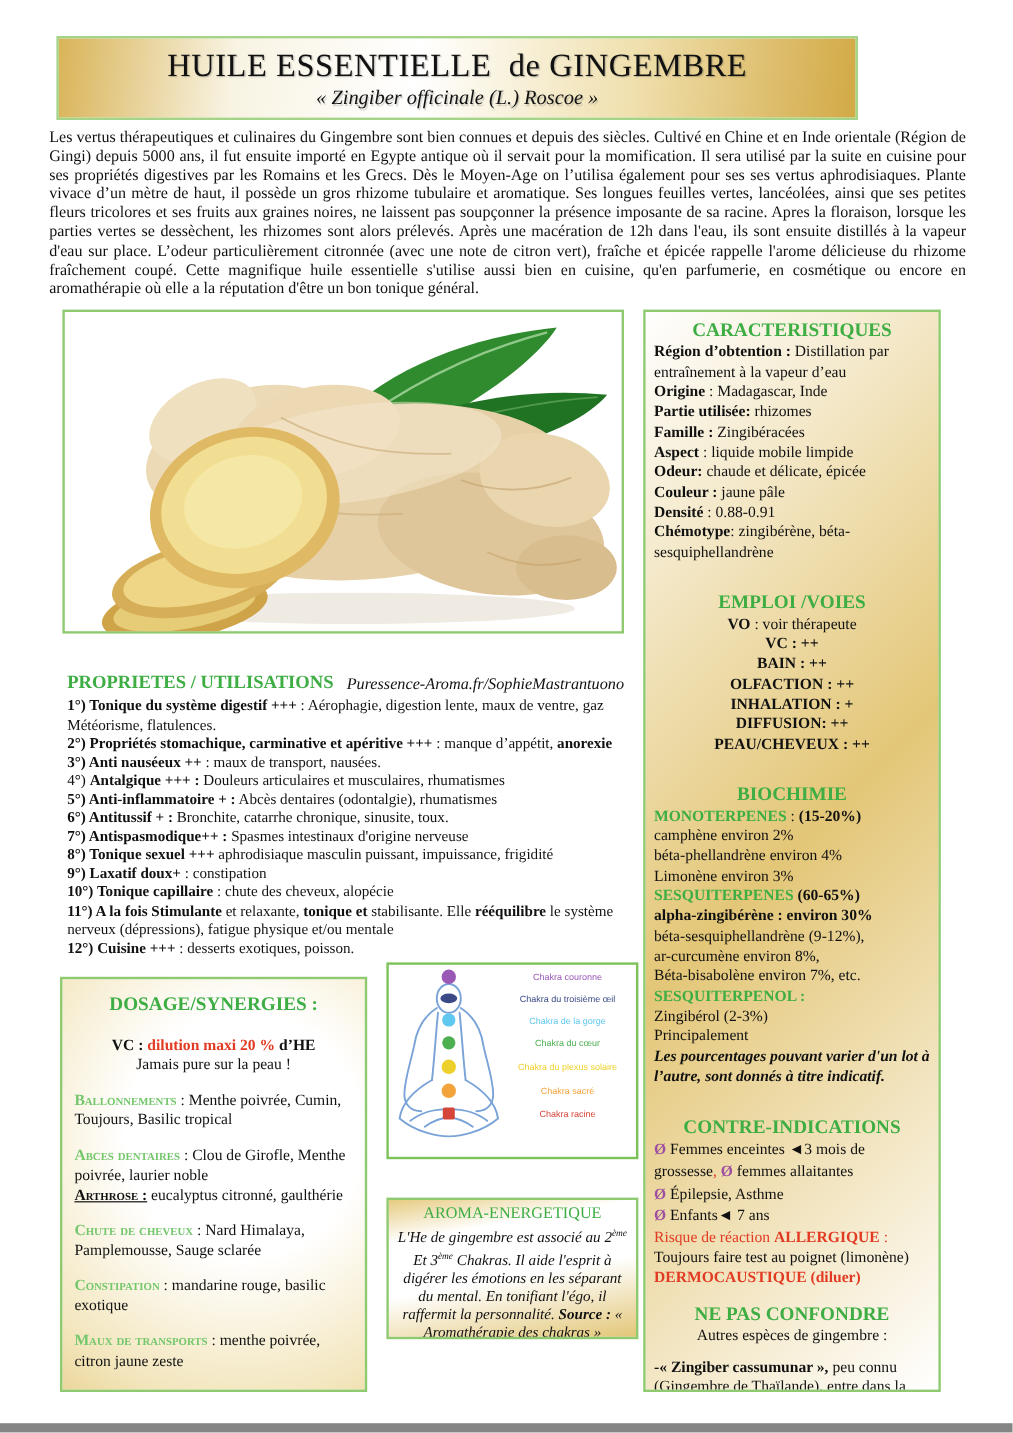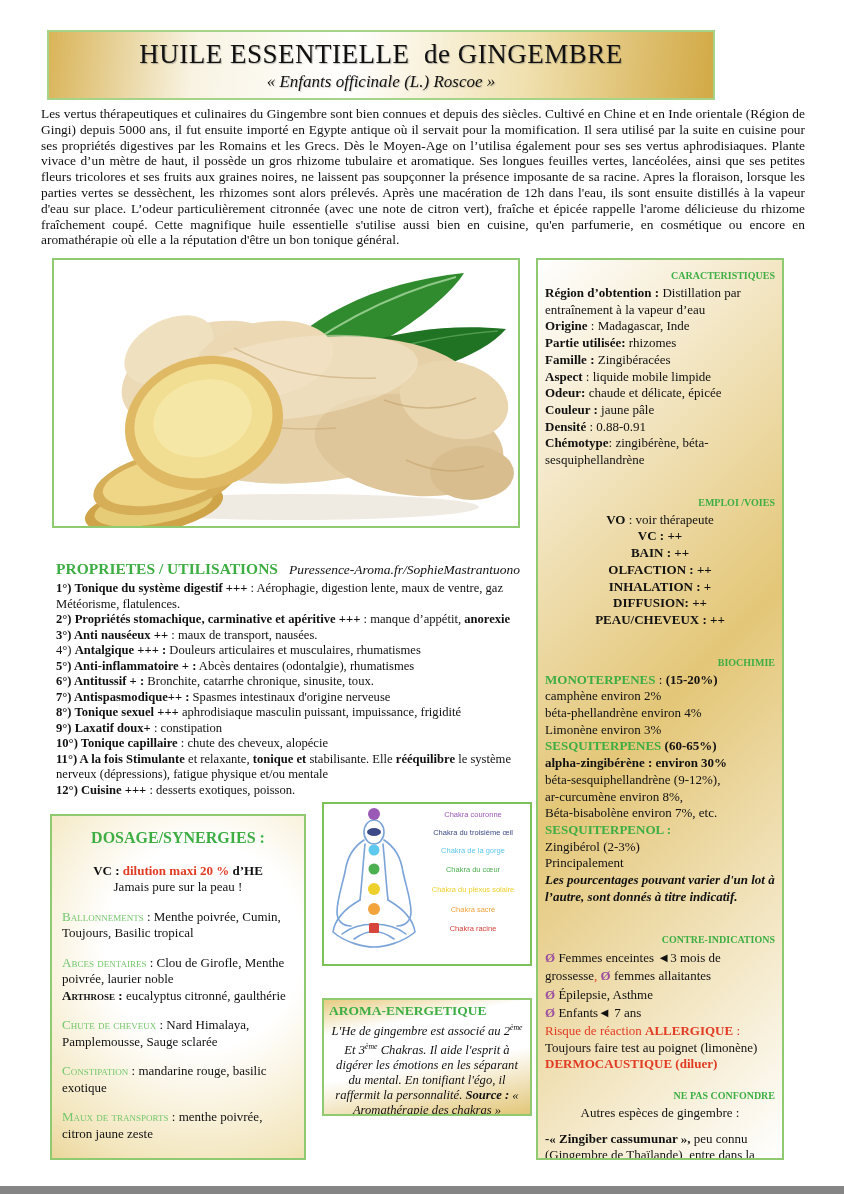--- a/index.html
+++ b/index.html
@@ -26,21 +26,21 @@
     font-size:13.5px;font-style:italic;}
   
   .props{position:absolute;left:56px;top:560px;width:484px;}
   .props-title{color:var(--green);font-weight:bold;font-size:15.5px;margin-bottom:3px;}
   .prop{font-size:12.6px;line-height:15.5px;}
   
   .panel{position:absolute;left:536px;top:258px;width:248px;height:902px;box-sizing:border-box;
     border:2px solid var(--border);padding:7px 7px;overflow:hidden;
     background:linear-gradient(135deg,#ffffff 0%,#e3c677 50%,#ffffff 100%);
     font-size:13px;line-height:16.7px;}
-  .sect{color:var(--green);font-weight:bold;font-size:10px;text-align:right;line-height:18px;}
+  .sect{color:var(--green);font-weight:bold;font-size:16px;text-align:center;line-height:18px;}
   .mt{margin-top:25px;}
   .mt2{margin-top:14px;}
   .ctr{text-align:center;}
   .para{margin:9px 0 0 0;}
   .lh18{line-height:18.6px;}
   .nw{white-space:nowrap;}
   
   .dosage{position:absolute;left:50px;top:814px;width:256px;height:346px;box-sizing:border-box;
     border:2px solid var(--border);padding:10px 10px;overflow:hidden;
     background:radial-gradient(ellipse 130% 100% at 60% 38%,#ffffff 30%,#f3e6bd 65%,#ddbb5e 100%);
@@ -51,43 +51,43 @@
   .chakra-box{position:absolute;left:322px;top:802px;width:210px;height:164px;box-sizing:border-box;
     border:2px solid #7cc258;background:#fff;}
   .chakra-box svg{position:absolute;left:2px;top:2px;}
   .chakra-label{position:absolute;left:92px;width:114px;text-align:center;
     font-family:"Liberation Sans",sans-serif;font-size:7.5px;line-height:9px;}
   .cl0{top:6px;} .cl1{top:24px;} .cl2{top:42px;} .cl3{top:61px;} .cl4{top:81px;} .cl5{top:101px;} .cl6{top:120px;}
   
   .aroma{position:absolute;left:322px;top:998px;width:210px;height:118px;box-sizing:border-box;
     border:2px solid var(--border);padding:3px 5px;overflow:hidden;
     background:linear-gradient(170deg,#e6cb80 0%,#ffffff 24%,#ffffff 55%,#e2c678 100%);}
-  .aroma-title{color:var(--green);font-weight:bold;font-size:13.5px;text-align:left;}
+  .aroma-title{color:var(--green);font-weight:normal;font-size:13.5px;text-align:center;}
   .aroma-body{font-size:12.6px;line-height:15px;font-style:italic;text-align:center;margin-top:1px;}
   
   .page-edge{position:absolute;left:0;top:1186px;width:844px;height:8px;background:#858585;}
   
   .b{font-weight:bold;}
   .bi{font-weight:bold;font-style:italic;}
   .g{color:var(--green);font-weight:bold;}
-  .lg{color:var(--lgreen);font-weight:normal;font-variant:small-caps;}
-  .sc{font-weight:bold;font-variant:small-caps;}
+  .lg{color:var(--lgreen);font-weight:bold;font-variant:small-caps;}
+  .sc{font-weight:bold;font-variant:small-caps;text-decoration:underline;}
   .r{color:var(--red);}
   .rb{color:var(--red);font-weight:bold;}
   .p{color:var(--purple);font-weight:bold;}
   .sup{vertical-align:super;font-size:.62em;}
 </style>
 </head>
 <body>
 
 <div class="page">
 
   <div class="header">
     <div class="title">HUILE ESSENTIELLE  de GINGEMBRE</div>
-    <div class="subtitle">« Enfants officinale (L.) Roscoe »</div>
+    <div class="subtitle">« Zingiber officinale (L.) Roscoe »</div>
   </div>
 
   <p class="intro">Les vertus thérapeutiques et culinaires du Gingembre sont bien connues et depuis des siècles. Cultivé en Chine et en Inde orientale (Région de Gingi) depuis 5000 ans, il fut ensuite importé en Egypte antique où il servait pour la momification. Il sera utilisé par la suite en cuisine pour ses propriétés digestives par les Romains et les Grecs. Dès le Moyen-Age on l’utilisa également pour ses ses vertus aphrodisiaques. Plante vivace d’un mètre de haut, il possède un gros rhizome tubulaire et aromatique. Ses longues feuilles vertes, lancéolées, ainsi que ses petites fleurs tricolores et ses fruits aux graines noires, ne laissent pas soupçonner la présence imposante de sa racine. Apres la floraison, lorsque les parties vertes se dessèchent, les rhizomes sont alors prélevés. Après une macération de 12h dans l'eau, ils sont ensuite distillés à la vapeur d'eau sur place. L’odeur particulièrement citronnée (avec une note de citron vert), fraîche et épicée rappelle l'arome délicieuse du rhizome fraîchement coupé. Cette magnifique huile essentielle s'utilise aussi bien en cuisine, qu'en parfumerie, en cosmétique ou encore en aromathérapie où elle a la réputation d'être un bon tonique général.</p>
 
   <div class="photo-box">
     <svg viewBox="0 0 464 266">
       <ellipse cx="240" cy="247" rx="185" ry="13" fill="#efebe2"></ellipse>
 
       <path d="M205,118 C245,58 322,22 410,13 C392,42 330,88 268,108 C246,114 222,118 205,118 Z" fill="#2f8b2d"></path>
       <path d="M222,121 C282,86 362,60 452,69 C428,98 358,120 298,126 C270,129 240,126 222,121 Z" fill="#1f7323"></path>

